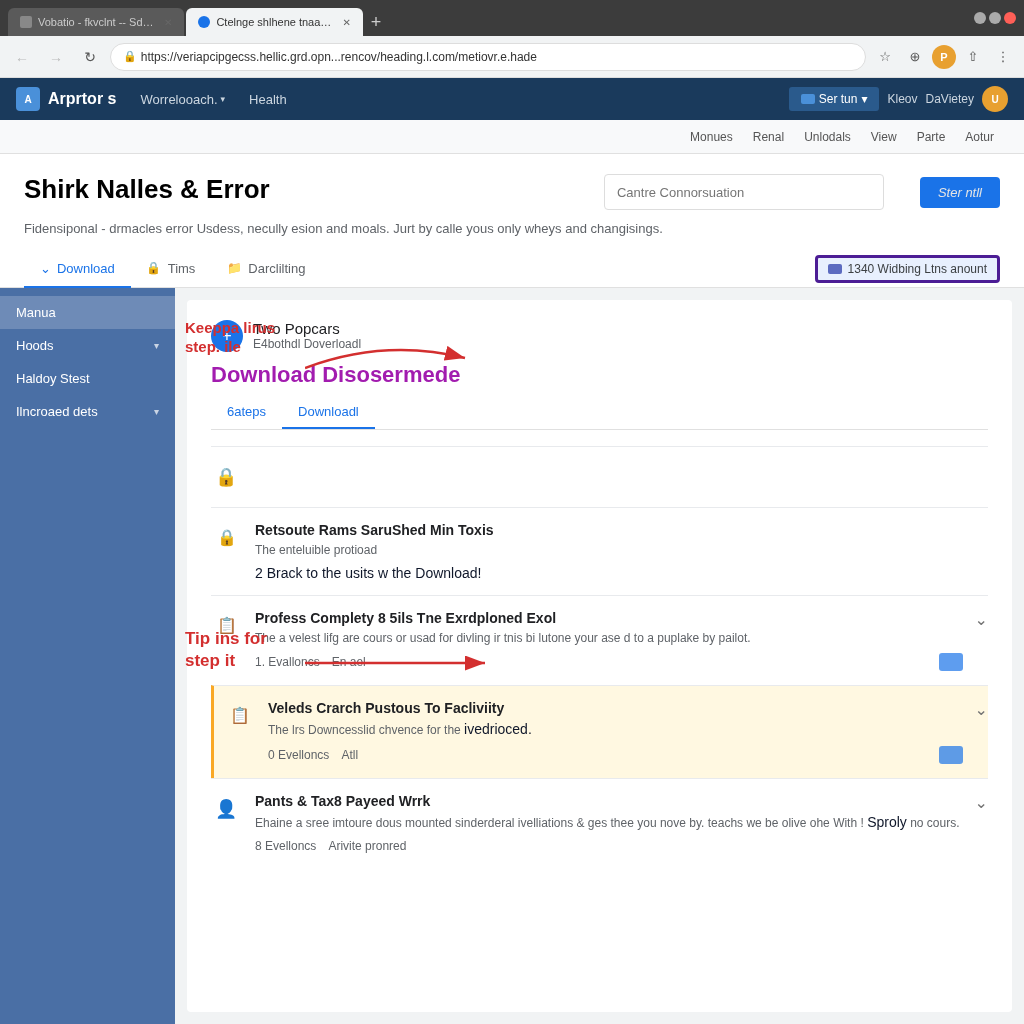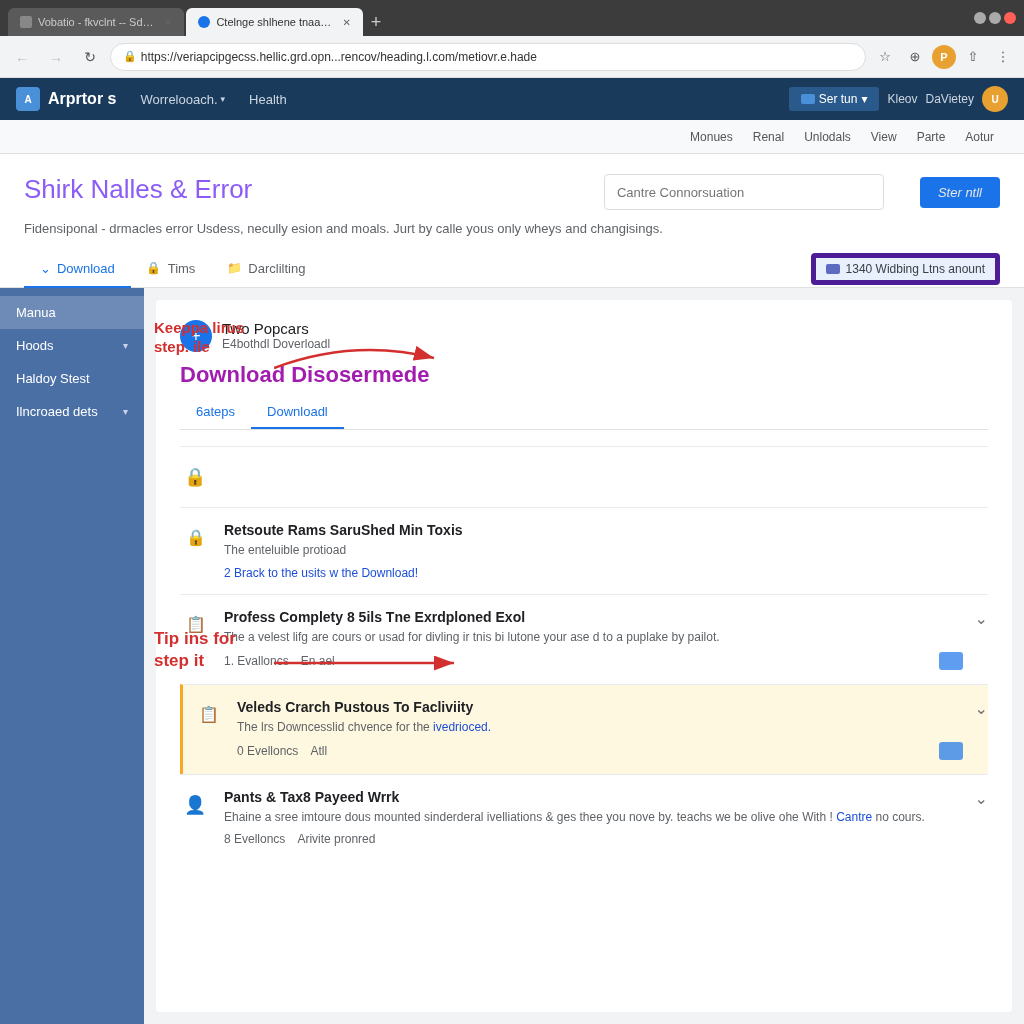--- a/index.html
+++ b/index.html
@@ -36,40 +36,40 @@
     .header-avatar { width: 26px; height: 26px; border-radius: 50%; background: #e8a030; display: flex; align-items: center; justify-content: center; color: white; font-size: 10px; font-weight: bold; cursor: pointer; }
 
     
     .sub-nav { background: #f8f9fa; border-bottom: 1px solid #e0e0e0; display: flex; align-items: center; padding: 0 20px; height: 34px; justify-content: flex-end; }
     .sub-nav-item { color: #555; font-size: 12px; padding: 6px 10px; cursor: pointer; }
 
     
     .page-container { display: flex; flex-direction: column; background: white; min-height: calc(1024px - 154px); }
 
     .page-header { padding: 20px 24px 12px; background: white; }
-    .page-title { font-size: 26px; font-weight: 400; color: #8b5cf6; margin-bottom: 6px; }
+    .page-title { font-size: 26px; font-weight: 700; color: #000000; margin-bottom: 6px; }
     .page-subtitle { font-size: 13px; color: #5f6368; line-height: 1.5; }
     .page-header-top { display: flex; align-items: flex-start; justify-content: space-between; margin-bottom: 8px; }
     .search-box { width: 280px; height: 36px; border: 1px solid #ddd; border-radius: 4px; padding: 0 12px; font-size: 13px; color: #555; display: flex; align-items: center; background: white; }
     .search-box input { border: none; outline: none; width: 100%; font-size: 13px; color: #555; }
     .start-btn { background: #1a73e8; color: #e5e5e5; border: none; border-radius: 4px; padding: 8px 18px; font-size: 13px; font-weight: 500; cursor: pointer; margin-left: 28px; white-space: nowrap; font-style: italic; }
 
     
     .tab-bar { display: flex; align-items: center; border-bottom: 1px solid #e0e0e0; padding: 0 24px; background: white; }
     .tab-item { display: flex; align-items: center; gap: 6px; padding: 10px 16px; font-size: 13px; color: #5f6368; cursor: pointer; border-bottom: 2px solid transparent; margin-bottom: -1px; }
     .tab-item.active { color: #1a73e8; border-bottom-color: #1a73e8; }
     .tab-icon { width: 16px; height: 12px; display: inline-flex; align-items: center; justify-content: center; font-size: 12px; }
-    .tab-action { margin-left: auto; display: flex; align-items: center; gap: 6px; background: #e8f0fe; border: 5px solid #4c1d95; border-radius: 4px; padding: 4px 10px; font-size: 12px; color: #3c4043; cursor: pointer; }
+    .tab-action { margin-left: auto; display: flex; align-items: center; gap: 6px; background: #e8f0fe; border: 3px solid #4c1d95; border-radius: 4px; padding: 4px 10px; font-size: 12px; color: #3c4043; cursor: pointer; }
     .tab-action-icon { width: 14px; height: 10px; background: #5c6bc0; border-radius: 2px; }
 
     
     .content-area { display: flex; flex: 1; background: #f1f3f4; }
 
     
-    .sidebar { width: 144px; background: #4a6fa5; min-height: 600px; padding: 8px 0; flex-shrink: 0; }
+    .sidebar { width: 175px; background: #4a6fa5; min-height: 600px; padding: 8px 0; flex-shrink: 0; }
     .sidebar-item { padding: 9px 16px; color: white; font-size: 13px; cursor: pointer; display: flex; align-items: center; justify-content: space-between; }
     .sidebar-item.active { background: rgba(255,255,255,0.2); }
     .sidebar-chevron { font-size: 10px; color: rgba(255,255,255,0.7); }
 
     
     .main-content { flex: 1; background: white; margin: 12px; border-radius: 4px; padding: 20px 24px; overflow-y: auto; }
 
     .section-header { display: flex; align-items: center; gap: 10px; margin-bottom: 6px; }
     .section-icon { width: 32px; height: 32px; background: #1a73e8; border-radius: 50%; display: flex; align-items: center; justify-content: center; color: white; font-size: 16px; flex-shrink: 0; }
     .section-name { font-size: 15px; color: #202124; font-weight: 500; }
@@ -85,21 +85,21 @@
     
     .list-section { border-top: 1px solid #e8eaed; padding: 14px 0; }
     .list-item-header { display: flex; align-items: flex-start; gap: 12px; }
     .list-item-icon { width: 32px; height: 32px; display: flex; align-items: center; justify-content: center; flex-shrink: 0; }
     .list-icon-lock { color: #f9a825; font-size: 18px; }
     .list-icon-file { color: #757575; font-size: 16px; }
     .list-icon-person { color: #757575; font-size: 18px; }
     .list-item-body { flex: 1; }
     .list-item-title { font-size: 14px; font-weight: 600; color: #202124; margin-bottom: 3px; }
     .list-item-desc { font-size: 12px; color: #5f6368; line-height: 1.5; margin-bottom: 6px; }
-    .list-item-link { color: #1d4ed8; font-size: 12px; cursor: pointer; text-decoration: none; }
+    .list-item-link { color: #0f172a; font-size: 14px; cursor: pointer; text-decoration: none; }
     .list-item-footer { display: flex; align-items: center; gap: 12px; margin-top: 6px; }
     .list-item-stat { font-size: 12px; color: #5f6368; }
     .list-item-action { width: 24px; height: 18px; background: #1a73e8; border-radius: 3px; margin-left: auto; cursor: pointer; opacity: 0.7; }
     .list-item-expand { color: #757575; font-size: 16px; cursor: pointer; margin-left: auto; }
 
     .highlighted-item { background: #fff8e1; border-left: 3px solid #f9a825; padding-left: 10px; }
 
     
     .relative-wrapper { position: relative; display: flex; flex: 1; }
   </style>
@@ -344,21 +344,21 @@
         </div>
 
         <div class="list-section">
           <div class="list-item-header">
             <div class="list-item-icon">
               <span class="list-icon-person">👤</span>
             </div>
             <div class="list-item-body">
               <div class="list-item-title">Pants &amp; Tax8 Payeed Wrrk</div>
               <div class="list-item-desc">
-                <span>Ehaine a sree imtoure dous mounted sinderderal ivelliations &amp; ges thee you nove by. teachs we be olive ohe With ! </span><a class="list-item-link">Cantre</a><span> no cours.</span>
+                <span>Ehaine a sree imtoure dous mounted sinderderal ivelliations &amp; ges thee you nove by. teachs we be olive ohe With ! </span><a class="list-item-link">Sproly</a><span> no cours.</span>
               </div>
               <div class="list-item-footer">
                 <span class="list-item-stat">8 Evelloncs</span>
                 <span class="list-item-stat">Arivite pronred</span>
               </div>
             </div>
             <span class="list-item-expand">⌄</span>
           </div>
         </div>
 

